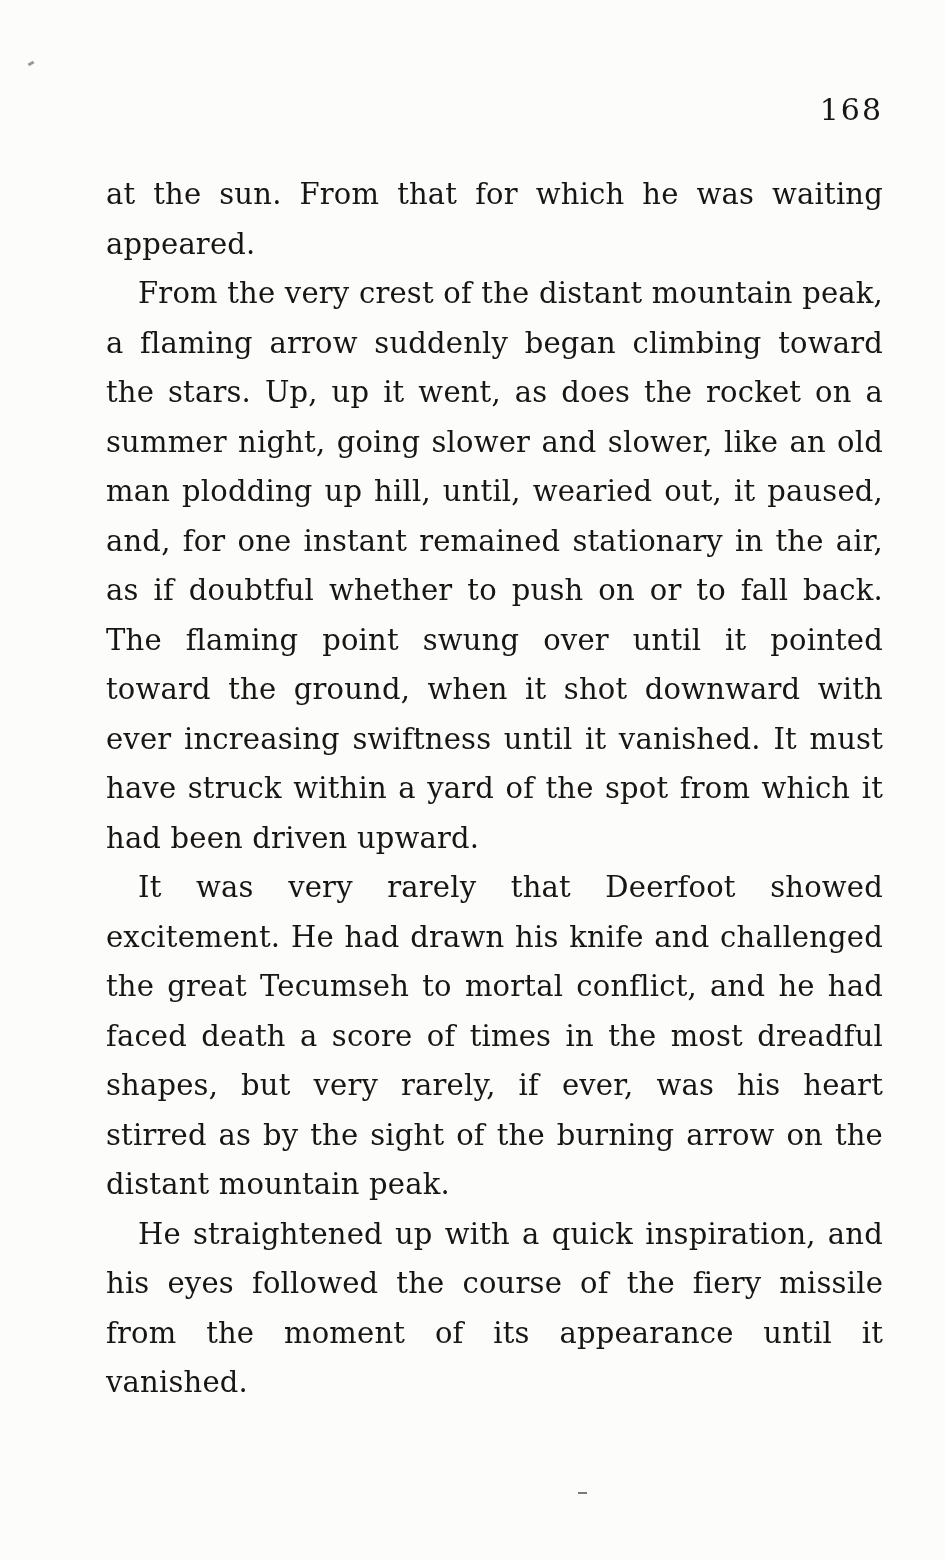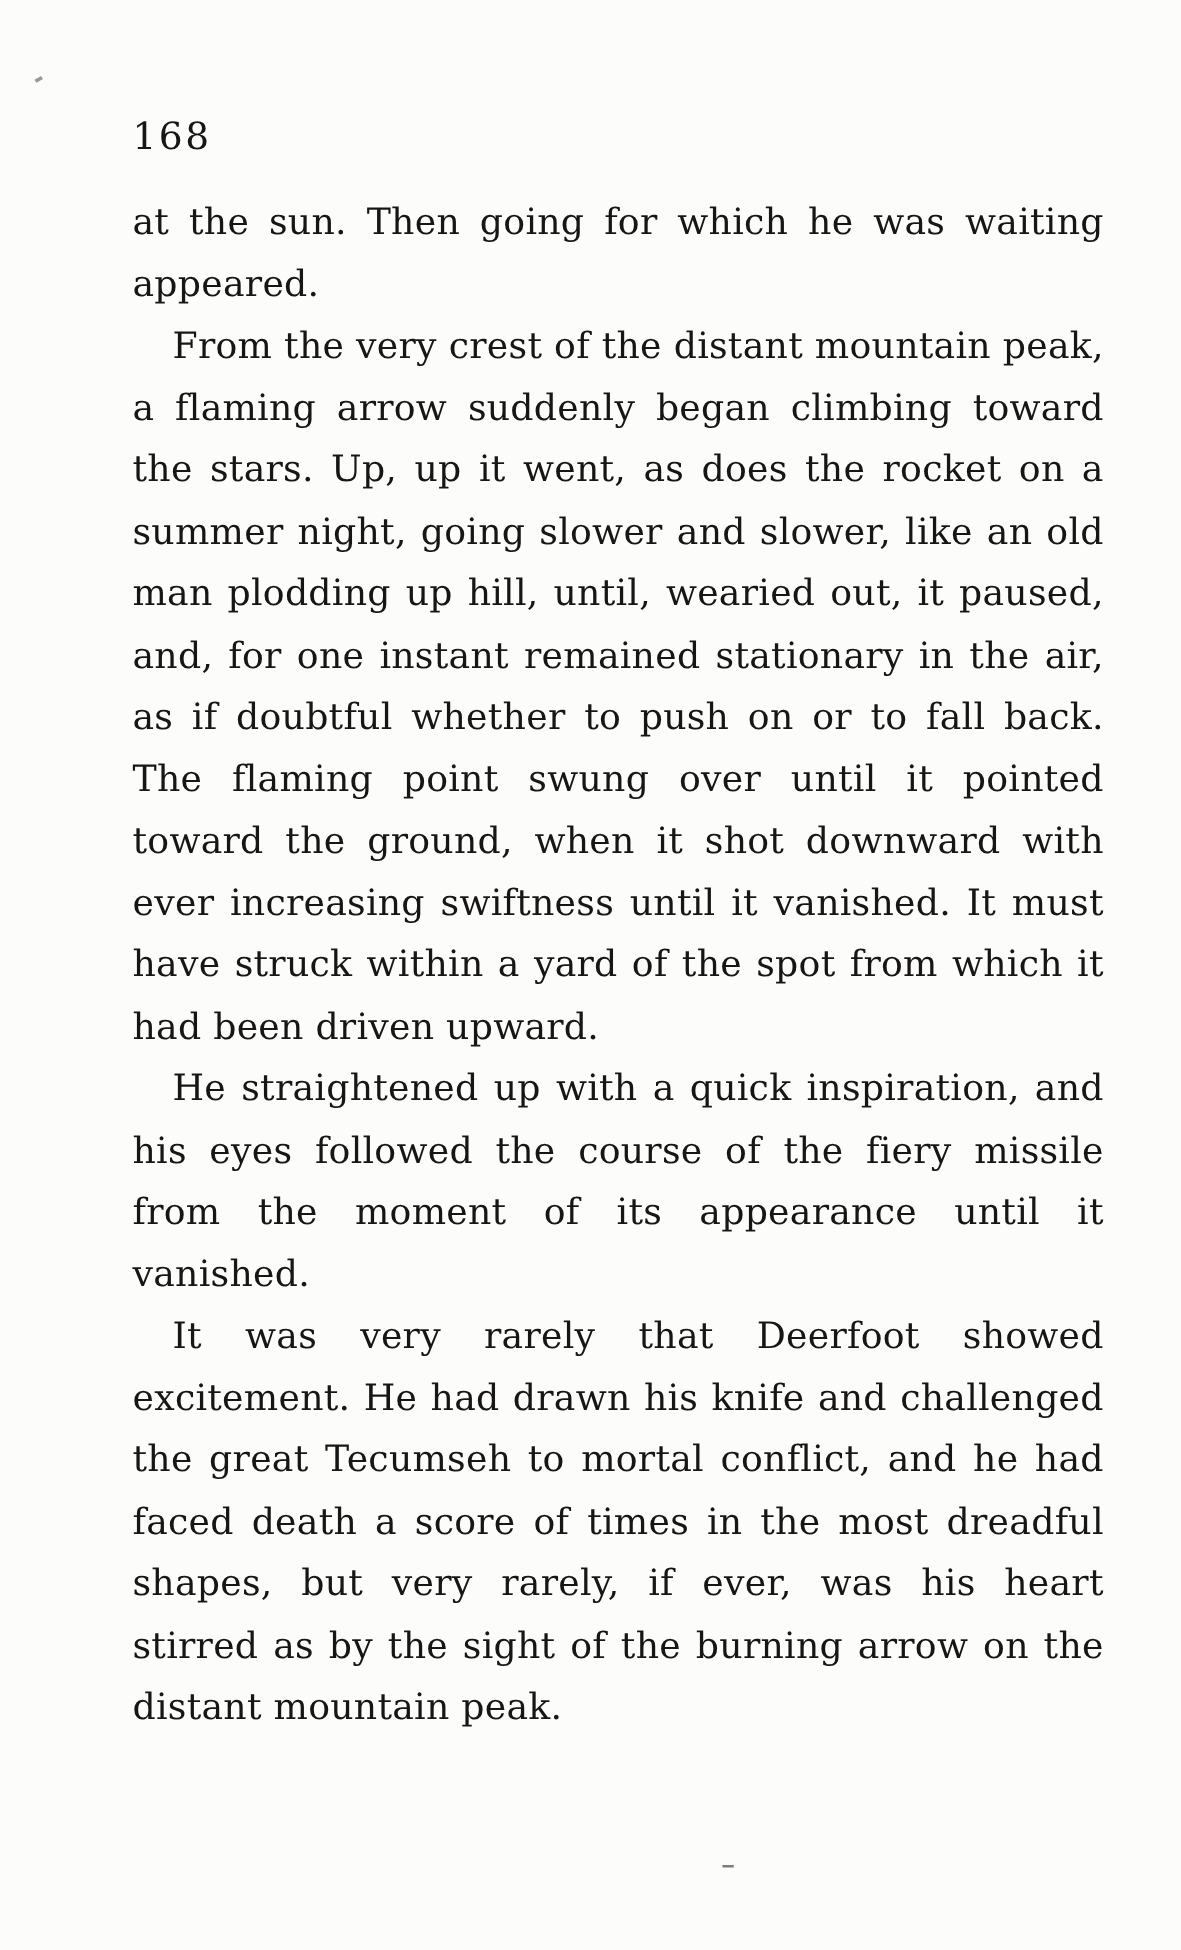--- a/index.html
+++ b/index.html
@@ -18,21 +18,22 @@
     width: 945px;
     height: 1560px;
     background: #fcfcfa;
     color: #181614;
     padding: 92px 62px 0 106px;
     overflow: hidden;
   }
   .page-header {
     display: flex;
     align-items: baseline;
-    margin-bottom: 26px;
+    margin-bottom: 43px;
+    justify-content: flex-end;
   }
   .page-number {
     font-size: 30px;
     letter-spacing: 2px;
     flex: 0 0 auto;
   }
   .running-title {
     flex: 1 1 auto;
     text-align: center;
     font-size: 21px;
@@ -78,21 +79,21 @@
 
 <div class="page">
 
   <div class="scan-mark-top"></div>
 
   <div class="page-header">
     <span class="page-number">168</span>
   </div>
 
   <div class="body-text">
-    <p>at the sun.  Then  going for which he was waiting appeared.</p>
+    <p>at the sun.  From  that for which he was waiting appeared.</p>
     <p class="indent">From  the very crest of  the  distant  mountain peak,  a  flaming  arrow  suddenly  began  climbing toward  the  stars.   Up,  up  it  went, as  does  the rocket on a summer night, going slower and slower, like an old man plodding up hill, until, wearied out, it paused, and, for one instant remained stationary in the air, as if doubtful whether to push on or to fall back.   The flaming point swung over until it  pointed  toward  the ground,  when it shot downward with ever  increasing  swiftness  until  it vanished.   It must have struck  within  a  yard of the spot from which it had been driven upward.</p>
+    <p class="indent">It was very rarely that Deerfoot showed  excitement.   He had  drawn  his  knife  and  challenged the great Tecumseh to mortal conflict, and he had faced death a score of  times  in the most dreadful shapes,  but  very  rarely,  if  ever,  was  his  heart stirred  as  by  the  sight  of  the  burning  arrow  on the distant mountain peak.</p>
     <p class="indent">He  straightened  up  with  a  quick  inspiration, and his eyes followed  the course  of  the fiery missile from the moment  of  its  appearance  until  it vanished.</p>
-    <p class="indent">It was very rarely that Deerfoot showed  excitement.   He had  drawn  his  knife  and  challenged the great Tecumseh to mortal conflict, and he had faced death a score of  times  in the most dreadful shapes,  but  very  rarely,  if  ever,  was  his  heart stirred  as  by  the  sight  of  the  burning  arrow  on the distant mountain peak.</p>
   </div>
 
   <div class="scan-mark-bottom"></div>
 
 </div>
 
 </body></html>

